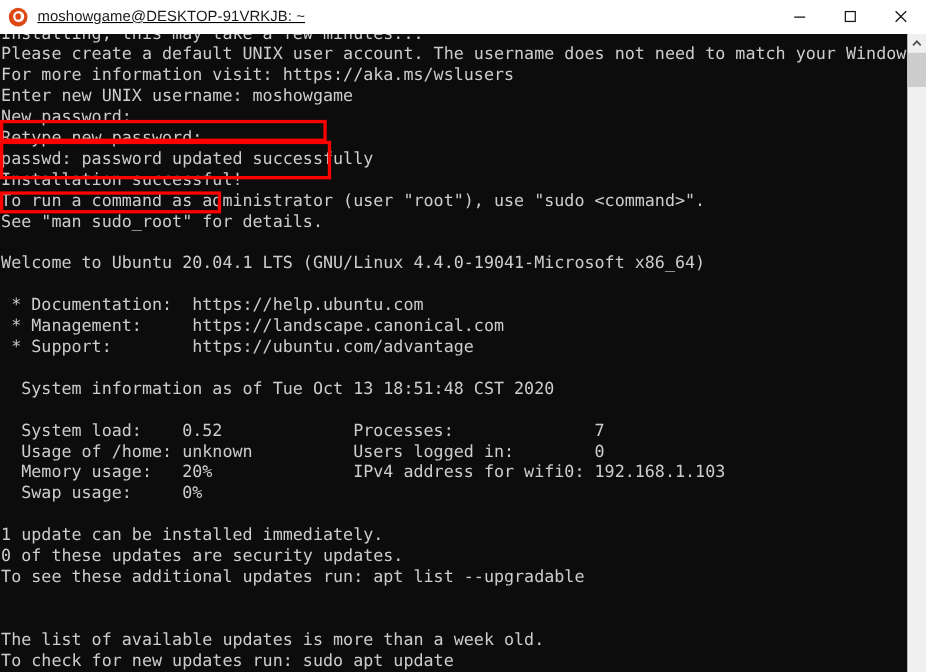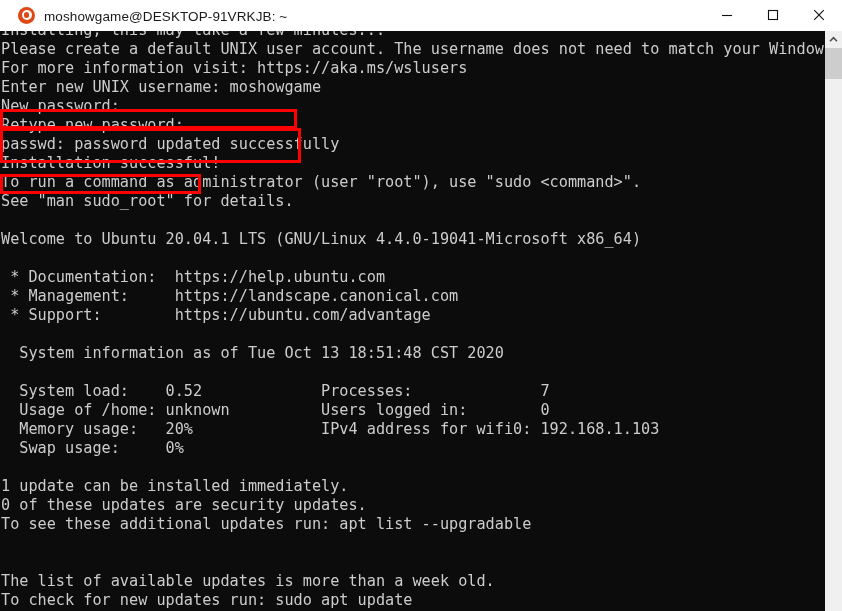--- a/index.html
+++ b/index.html
@@ -30,24 +30,25 @@
     height: 30px;
     min-height: 30px;
     background: #ffffff;
     display: flex;
     align-items: center;
     position: relative;
     border-bottom: 1px solid #ffffff;
   }
   .title-left {
     display: flex;
-    align-items: flex-end;
-    padding-left: 18px;
+    align-items: flex-start;
+    padding-left: 8px;
     flex: 1;
     min-width: 0;
+    text-decoration: underline;
   }
   .app-icon {
     width: 17px;
     height: 17px;
     border-radius: 50%;
     background: #dd4814;
     position: relative;
     flex: none;
     margin-right: 9px;
   }

